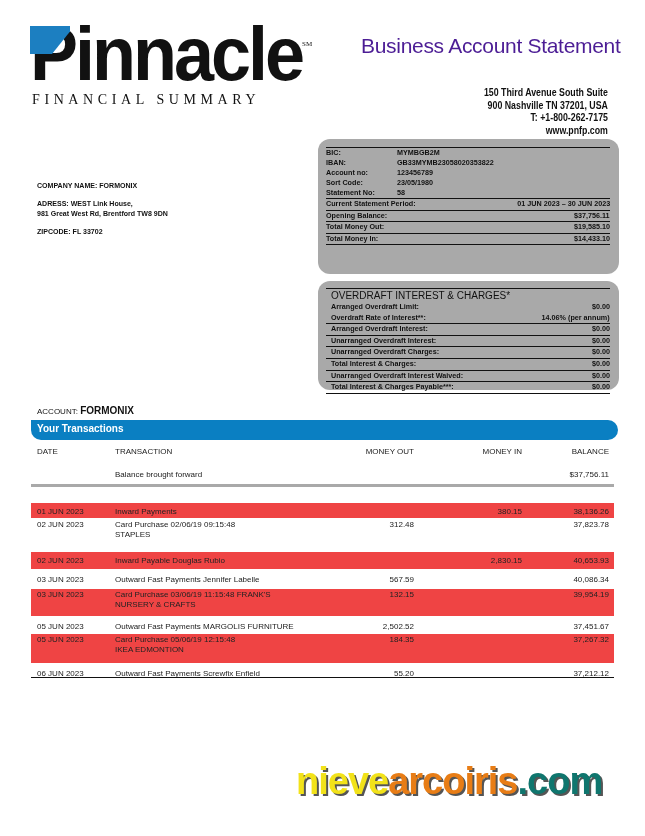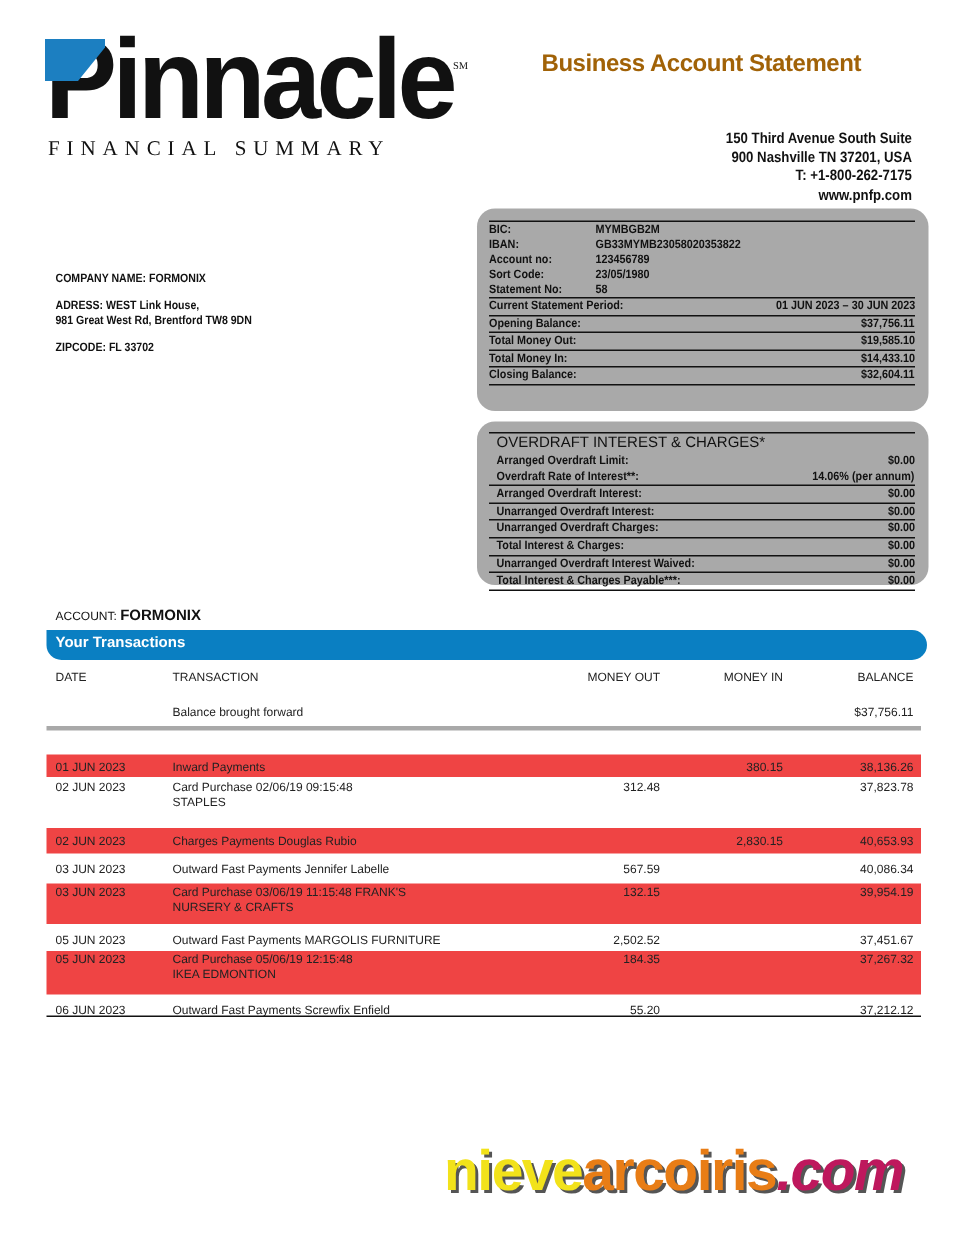--- a/index.html
+++ b/index.html
@@ -5,21 +5,21 @@
   html, body { margin:0; padding:0; background:#ffffff; }
   body { width:645px; height:836px; position:relative; overflow:hidden; font-family:"Liberation Sans", sans-serif; color:#111; }
   .abs { position:absolute; }
 
   
   .logo-word { left:30px; top:16px; font-family:"Liberation Sans", sans-serif; font-weight:900; font-size:72px; letter-spacing:-3px; line-height:1; color:#111; transform:scaleY(1.05); transform-origin:left top; }
   .logo-blue { left:30px; top:26px; width:40px; height:28px; background:#1c7fc1; clip-path:polygon(0 0,100% 0,100% 20%,55% 100%,0 100%); }
   .logo-sm { left:302px; top:40px; font-size:7px; font-family:"Liberation Serif", serif; }
   .logo-sub { left:32px; top:92px; font-family:"Liberation Serif", serif; font-size:14px; letter-spacing:4.6px; color:#111; white-space:nowrap; }
 
-  .doc-title { left:361px; top:34px; font-size:16px; color:#a16207; letter-spacing:-0.3px; white-space:nowrap;font-weight:bold; }
+  .doc-title { left:361px; top:34px; font-size:21px; color:#4c1d95; letter-spacing:-0.3px; white-space:nowrap; }
   .bank-addr { right:37px; top:87px; text-align:right; font-size:10px; font-weight:bold; line-height:12.5px; transform:scaleX(0.88); transform-origin:right top; white-space:nowrap; }
 
   .company { left:37px; top:181px; font-size:8px; font-weight:bold; line-height:10px; transform:scaleX(0.88); transform-origin:left top; white-space:nowrap; }
   .company div { margin-bottom:0; }
   .company .gap { height:8px; }
 
   
   .panel { background:#a9a9a9; border-radius:12px; }
   .summary { left:318px; top:139px; width:301px; height:135px; }
   .overdraft { left:318px; top:281px; width:301px; height:109px; }
@@ -40,30 +40,30 @@
 
   .tx-bar { left:31px; top:420px; width:587px; height:20px; background:#0a7fc2; border-radius:0 10px 10px 10px; }
   .tx-bar span { position:absolute; left:6px; top:3px; color:#fff; font-size:10px; font-weight:bold; }
 
   .tx-table { left:31px; top:444px; width:583px; }
   .tx-row { position:relative; font-size:8px; color:#222; }
   .tx-row.shaded { background:#ef4444; }
   .tx-row > div { position:absolute; top:4px; white-space:nowrap; line-height:10px; }
   .c-date { left:6px; }
   .c-tx { left:84px; }
-  .c-out { right:174px; text-align:right; }
+  .c-out { right:200px; text-align:right; }
   .c-in { right:92px; text-align:right; }
   .c-bal { right:5px; text-align:center; }
   .tx-head > div { top:3px; }
   .end-rule { left:31px; top:677px; width:583px; border-top:1.5px solid #111; }
 
   .watermark { left:296px; top:760px; font-size:38px; font-weight:900; letter-spacing:-1px; white-space:nowrap; text-shadow:2px 2px 0 #555; }
   .wm-y { color:#f2e21a; }
   .wm-o { color:#e87d16;text-align:center; }
-  .wm-p { color:#be185d;font-style:italic; }
+  .wm-p { color:#0f766e; }
 </style>
 </head>
 <body>
 
 <div class="abs logo-word"><span>Pinnacle</span></div>
 <div class="abs logo-blue"></div>
 <div class="abs logo-sm">SM</div>
 <div class="abs logo-sub">FINANCIAL SUMMARY</div>
 
 <div class="abs doc-title">Business Account Statement</div>
@@ -115,24 +115,20 @@
         <span class="sqr">$37,756.11</span>
       </div>
     <div class="row ruled">
         <span class="sq">Total Money Out:</span>
         <span class="sqr">$19,585.10</span>
       </div>
     <div class="row ruled">
         <span class="sq">Total Money In:</span>
         <span class="sqr">$14,433.10</span>
       </div>
-    <div class="row ruled" style="border-bottom-width:1.5px;">
-        <span class="sq">Closing Balance:</span>
-        <span class="sqr">$32,604.11</span>
-      </div>
   </div>
 </div>
 
 <div class="abs panel overdraft">
   <div class="inner" style="top:7px;">
     <div class="rule"></div>
     <div class="od-title">OVERDRAFT INTEREST &amp; CHARGES*</div>
     <div class="row">
         <span class="sq">Arranged Overdraft Limit:</span>
         <span class="sqr">$0.00</span>
@@ -198,21 +194,21 @@
   </div>
   <div class="tx-row" style="height:34px;">
     <div class="c-date" style="top:2px;">02 JUN 2023</div>
     <div class="c-tx" style="top:2px;"><span>Card Purchase 02/06/19 09:15:48</span><br><span>STAPLES</span></div>
     <div class="c-out" style="top:2px;">312.48</div>
     <div class="c-in" style="top:2px;"></div>
     <div class="c-bal" style="top:2px;">37,823.78</div>
   </div>
   <div class="tx-row shaded" style="height:17px;">
     <div class="c-date">02 JUN 2023</div>
-    <div class="c-tx">Charges Payments Douglas Rubio</div>
+    <div class="c-tx">Inward Payable Douglas Rubio</div>
     <div class="c-out"></div>
     <div class="c-in">2,830.15</div>
     <div class="c-bal">40,653.93</div>
   </div>
   <div class="tx-row" style="height:20px;">
     <div class="c-date" style="top:6px;">03 JUN 2023</div>
     <div class="c-tx" style="top:6px;">Outward Fast Payments Jennifer Labelle</div>
     <div class="c-out" style="top:6px;">567.59</div>
     <div class="c-in" style="top:6px;"></div>
     <div class="c-bal" style="top:6px;">40,086.34</div>

